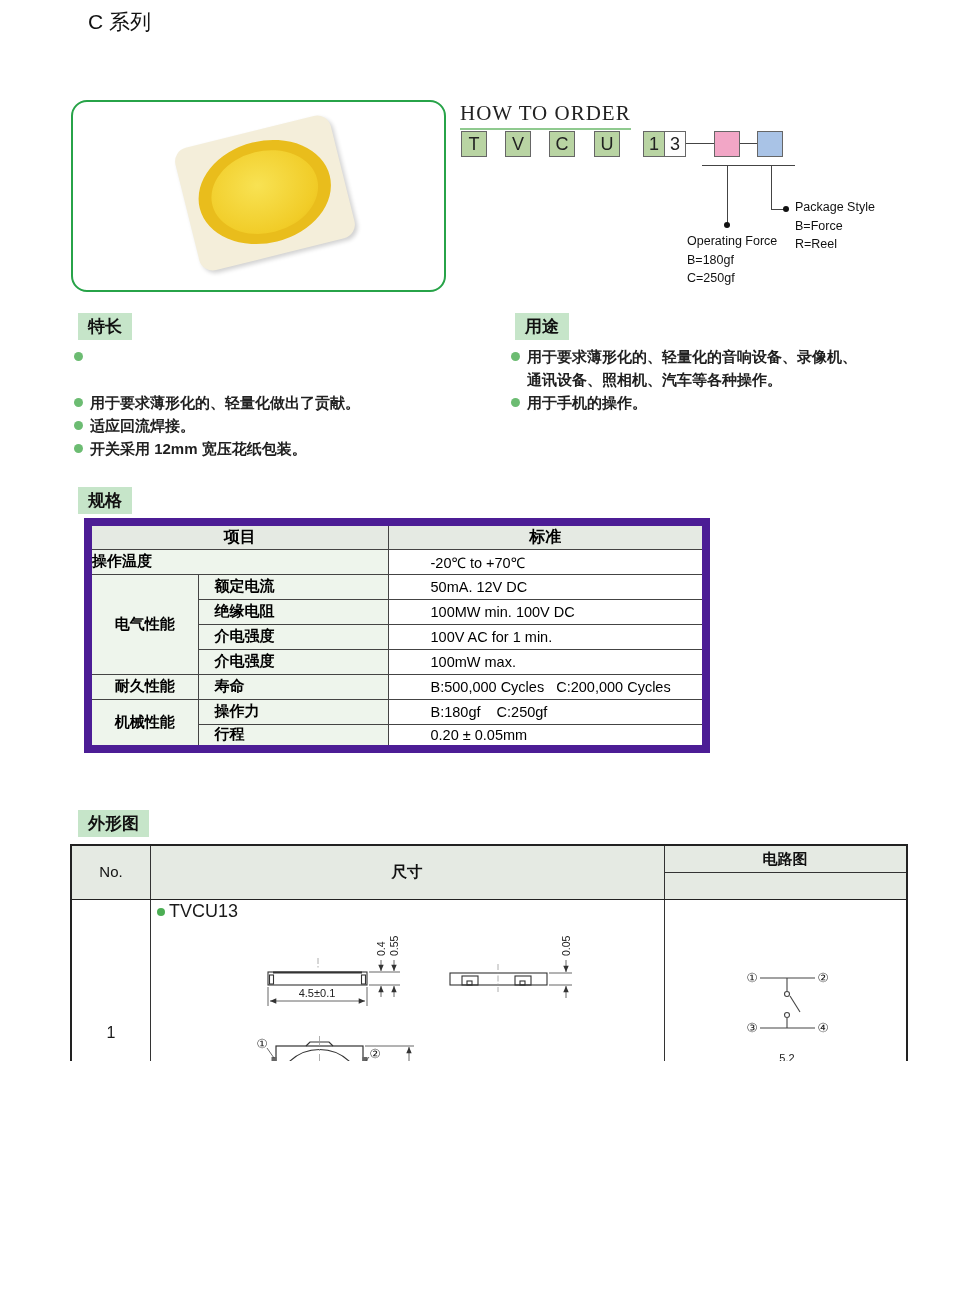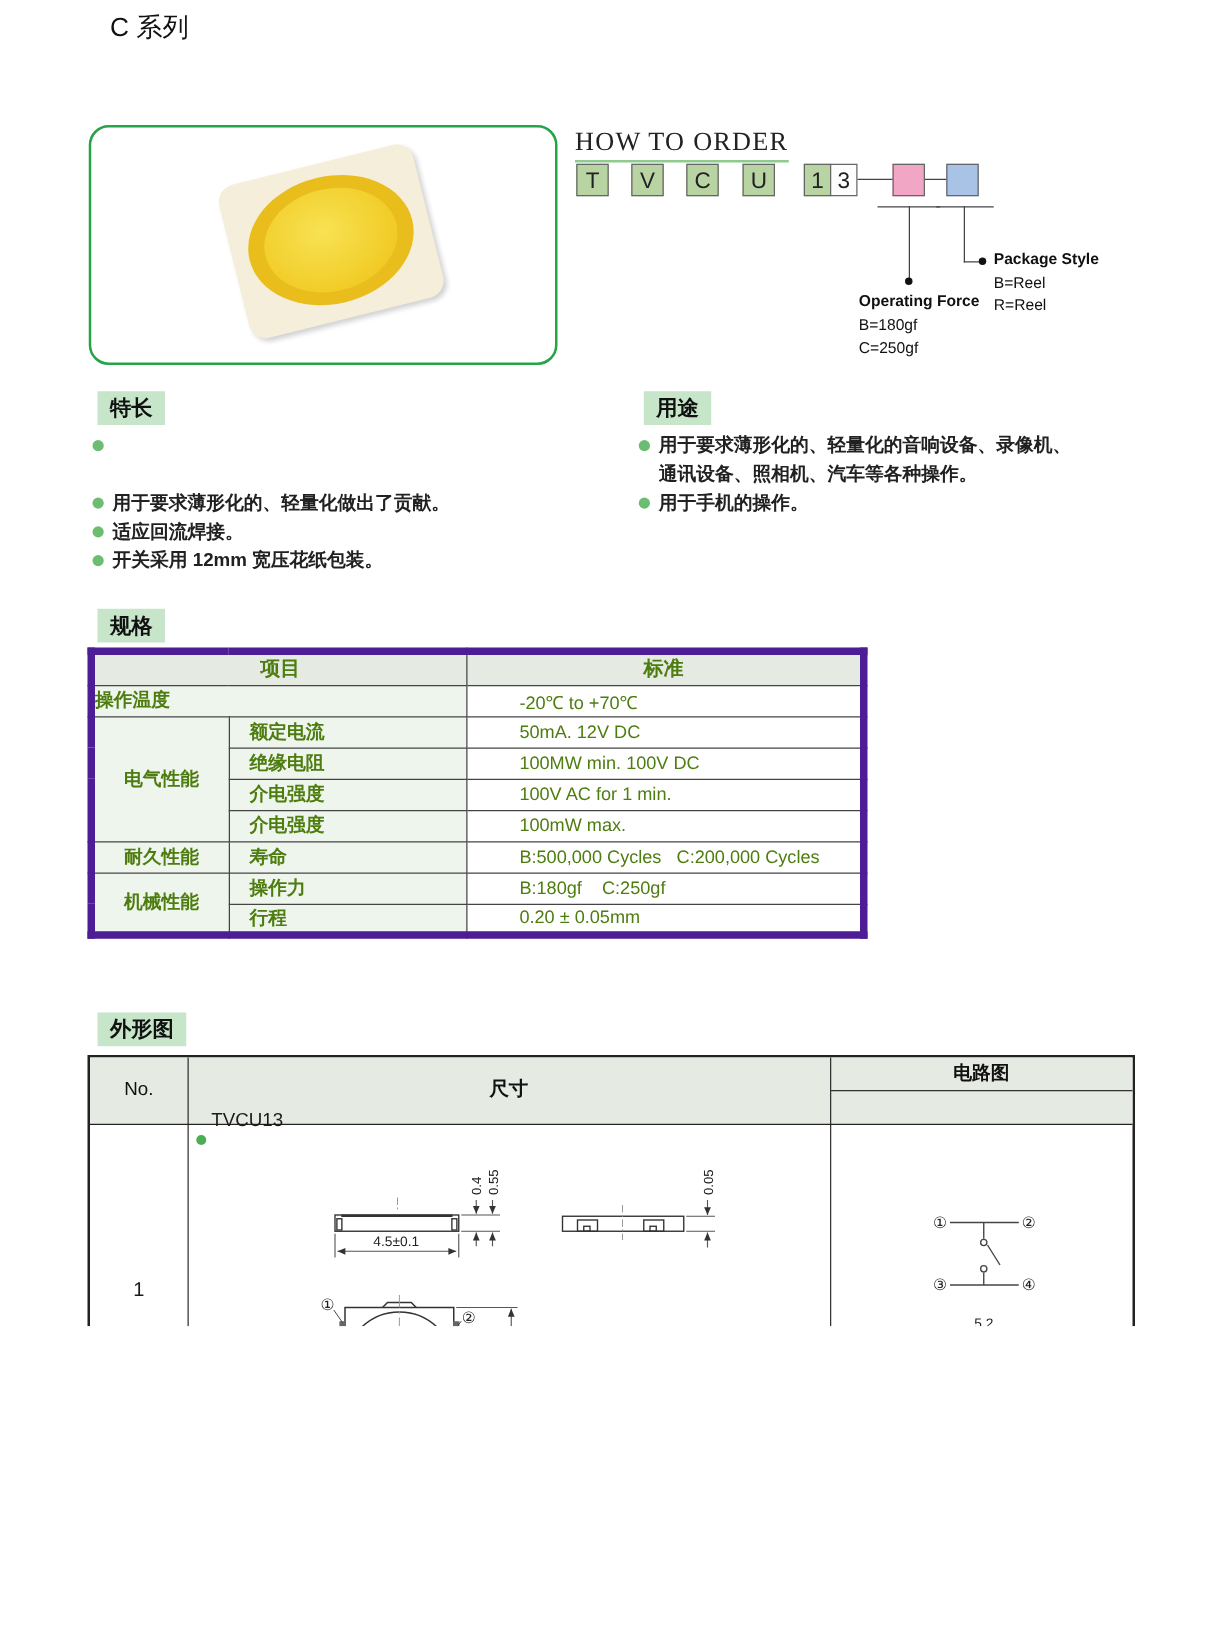--- a/index.html
+++ b/index.html
@@ -8,29 +8,29 @@
   .hl{position:absolute;background:#444;height:1px}
   .vl{position:absolute;background:#444;width:1px}
   .dot6{position:absolute;width:6px;height:6px;border-radius:50%;background:#111}
   .obox{position:absolute;width:26px;height:26px;border:1.5px solid #666;display:flex;align-items:center;justify-content:center;font-size:18px;color:#222;background:#b9d4a3;z-index:2;box-sizing:border-box}
   .obox.white{background:#fdfdfd}
   .obox.pink{background:#f2a6c6}
   .obox.blue{background:#a9c3e6}
   .sec-head{position:absolute;background:#c6e5c9;color:#111;font-weight:bold;font-size:17px;padding:2px 10px;line-height:23px}
   .bullet{position:absolute;width:9px;height:9px;border-radius:50%;background:#6cbc72}
   .btext{position:absolute;font-size:15px;font-weight:bold;color:#212121;line-height:23px}
-  .order-label{position:absolute;font-size:12.5px;font-weight:bold;color:#111}
+  .order-label{position:absolute;font-size:12.5px;font-weight:normal;color:#111}
   .order-opt{position:absolute;font-size:12.5px;color:#111}
   .hto-title{position:absolute;left:460px;top:101px;font-family:"Liberation Serif",serif;font-size:21px;letter-spacing:1px;color:#222;border-bottom:2px solid #8fca8f;padding-bottom:2px}
   .photo-box{position:absolute;left:71px;top:100px;width:371px;height:188px;border:2.5px solid #27a348;border-radius:16px;background:#fff;overflow:hidden}
   .sw-wrap{position:absolute;left:112px;top:28px;width:160px;height:126px;transform:rotate(-14deg)}
   .sw-body{position:absolute;left:0;top:0;width:160px;height:126px;background:#f4eeda;border-radius:14px;box-shadow:2px 3px 4px rgba(0,0,0,0.18)}
   .sw-ring{position:absolute;left:13px;top:11px;width:134px;height:102px;border-radius:50%;background:#e9bd1c}
   .sw-dome{position:absolute;left:26px;top:21px;width:108px;height:82px;border-radius:50%;background:radial-gradient(ellipse at 45% 40%, #f8e253 0%, #f1cc27 70%, #e4b517 100%)}
-  .spec-table{position:absolute;left:70px;top:518px;border-collapse:collapse;table-layout:fixed;width:618px;border:6px solid #4c1d95;font-size:15px;color:#4d7c0f}
+  .spec-table{position:absolute;left:84px;top:518px;border-collapse:collapse;table-layout:fixed;width:618px;border:8px solid #4c1d95;font-size:15px;color:#000000}
   .spec-table td{border:1px solid #444;height:25px;padding:0;box-sizing:border-box}
   .spec-table .th{background:#e5eae3;text-align:center;font-weight:bold;font-size:16px;height:27px}
   .spec-table .grp{background:#eef5ec;text-align:center;font-weight:bold}
   .spec-table .item{background:#eef5ec;padding-left:16px;font-weight:bold}
   .spec-table .item.center{text-align:left;padding-left:0}
   .spec-table .val{background:#fff;padding-left:42px;font-size:14.5px;font-weight:normal}
   .otable{position:absolute;left:70px;top:844px;width:838px;height:369px;border:2px solid #222;background:#fff;box-sizing:border-box}
   .ohead{position:absolute;font-weight:bold;font-size:15.5px;color:#111;text-align:center;line-height:26px}
   svg text{font-family:"Liberation Sans",sans-serif;fill:#222}
 </style>
@@ -65,21 +65,21 @@
   <div class="dot6" style="left:724px;top:222px"></div>
   <div class="order-label" style="left:687px;top:234px">Operating Force</div>
   <div class="order-opt" style="left:687px;top:253px">B=180gf</div>
   <div class="order-opt" style="left:687px;top:271px">C=250gf</div>
 
   <div class="hl" style="left:749px;top:165px;width:46px"></div>
   <div class="vl" style="left:771px;top:165px;height:45px"></div>
   <div class="hl" style="left:771px;top:209px;width:15px"></div>
   <div class="dot6" style="left:783px;top:206px"></div>
   <div class="order-label" style="left:795px;top:200px">Package Style</div>
-  <div class="order-opt" style="left:795px;top:219px">B=Reel</div>
+  <div class="order-opt" style="left:795px;top:219px">B=Force</div>
   <div class="order-opt" style="left:795px;top:237px">R=Reel</div>
 
   <div class="sec-head" style="left:78px;top:313px">特长</div>
   <div class="bullet" style="left:74px;top:352px"></div>
   <div class="bullet" style="left:74px;top:398px"></div>
   <div class="btext" style="left:90px;top:391px;width:400px">用于要求薄形化的、轻量化做出了贡献。</div>
   <div class="bullet" style="left:74px;top:421px"></div>
   <div class="btext" style="left:90px;top:414px;width:400px">适应回流焊接。</div>
   <div class="bullet" style="left:74px;top:444px"></div>
   <div class="btext" style="left:90px;top:437px;width:400px">开关采用 12mm 宽压花纸包装。</div>
@@ -145,21 +145,21 @@
     <div class="abs" style="left:0;top:0;width:834px;height:53px;background:#e5eae3"></div>
     <div class="vl" style="left:78px;top:0;height:365px;background:#333"></div>
     <div class="vl" style="left:592px;top:0;height:365px;background:#333"></div>
     <div class="hl" style="left:0;top:53px;width:834px;background:#222"></div>
     <div class="hl" style="left:592px;top:26px;width:242px;background:#333"></div>
     <div class="ohead" style="left:0;top:13px;width:78px;font-weight:normal;font-size:15px">No.</div>
     <div class="ohead" style="left:78px;top:13px;width:514px">尺寸</div>
     <div class="ohead" style="left:592px;top:0;width:242px;font-size:15px">电路图</div>
     <div class="abs" style="left:0;top:178px;width:78px;text-align:center;font-size:16px">1</div>
     <div class="bullet" style="left:85px;top:62px;width:8px;height:8px;background:#4cae54"></div>
-    <div class="abs" style="left:97px;top:42px;font-size:15px">TVCU13</div>
+    <div class="abs" style="left:97px;top:55px;font-size:18px">TVCU13</div>
   </div>
 
   <svg class="abs" style="left:148px;top:898px" width="515" height="313" viewBox="0 0 515 313">
     <defs>
       <marker id="ar" viewBox="0 0 8 8" markerWidth="8" markerHeight="8" refX="7.5" refY="4" orient="auto-start-reverse">
         <path d="M0.5,1 L7.5,4 L0.5,7 z" fill="#333"></path>
       </marker>
     </defs>
 
     <g stroke="#333" fill="none" stroke-width="1.1">

